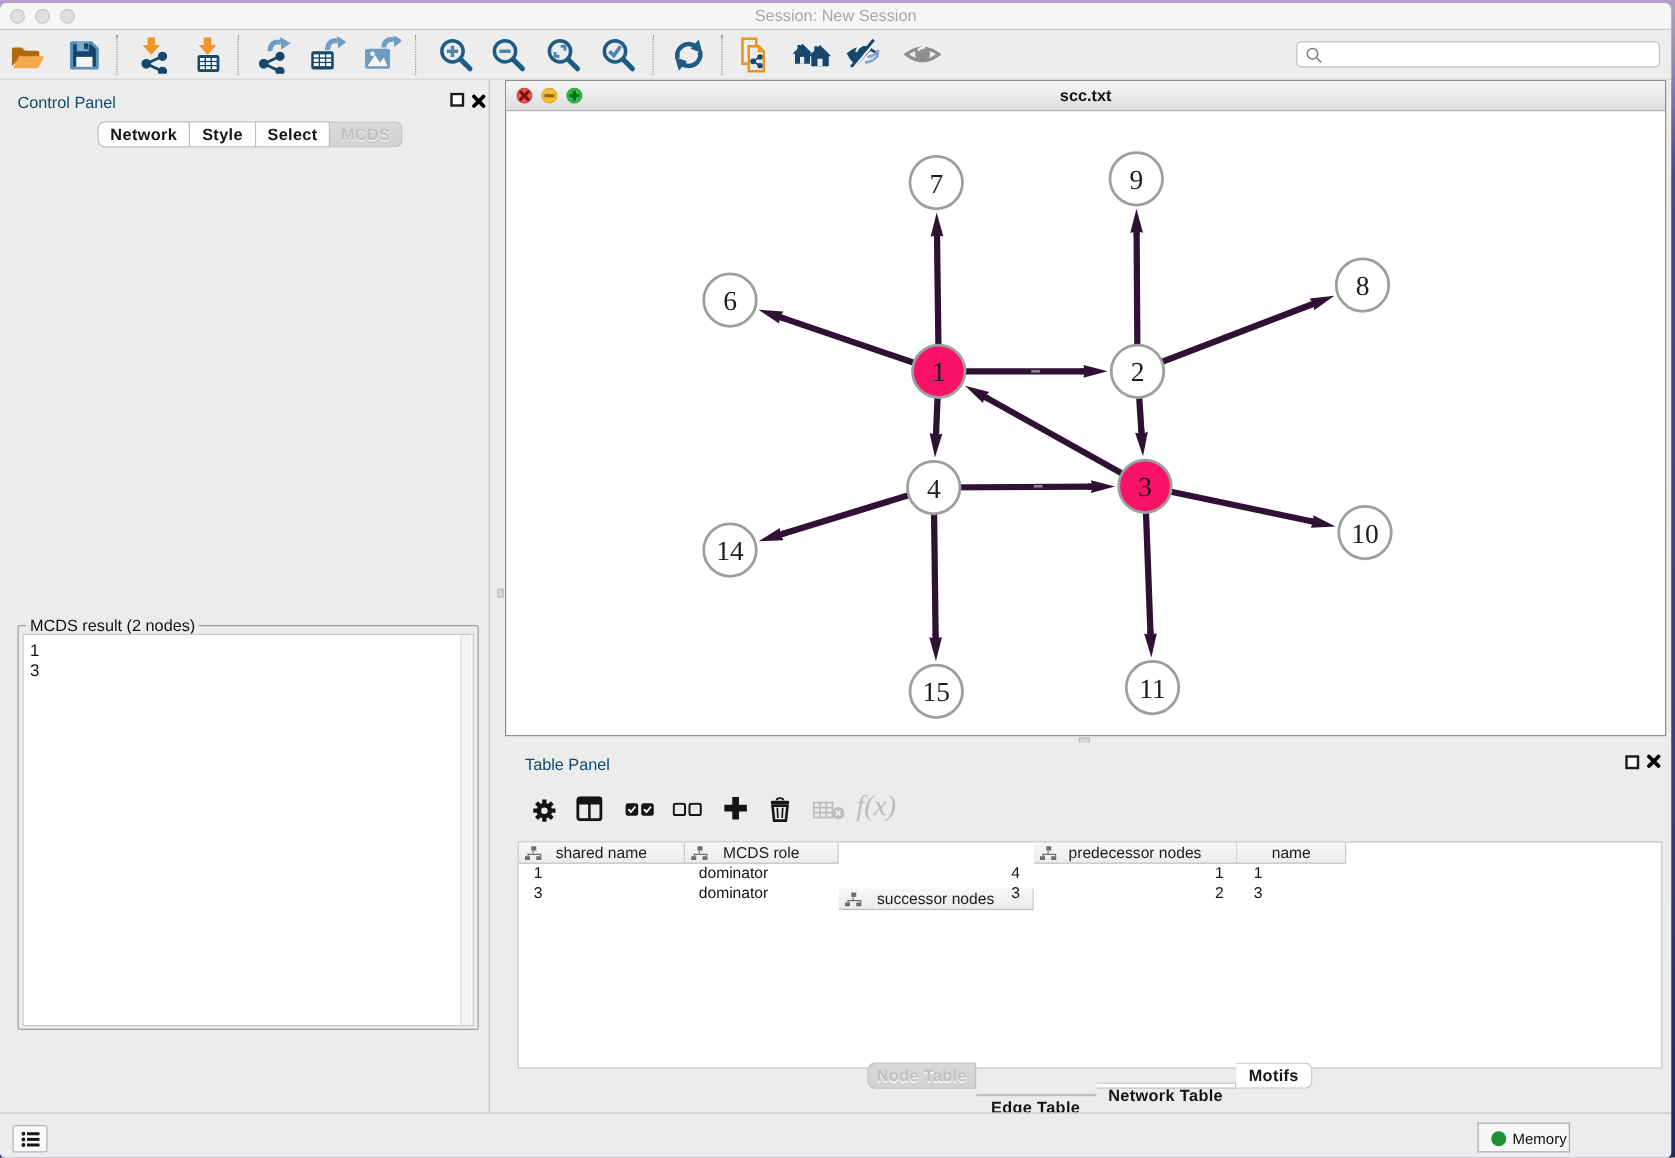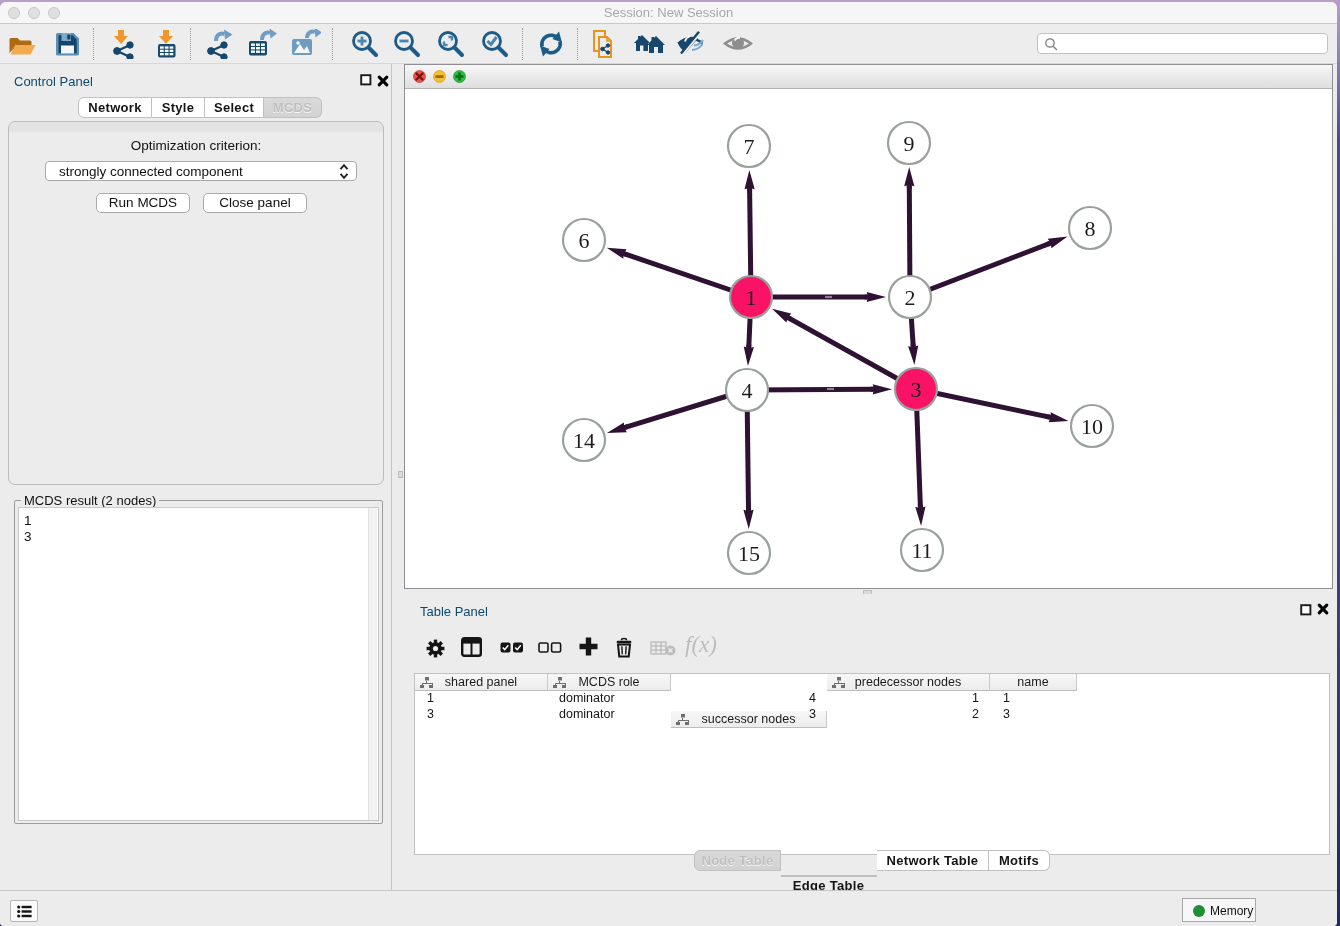--- a/index.html
+++ b/index.html
@@ -216,44 +216,34 @@
     </svg>
     <svg style="position:absolute;left:377px;top:11px;" width="12" height="12" viewBox="0 0 12 12">
       <path d="M2.2,2.2 L9.8,9.8 M9.8,2.2 L2.2,9.8" stroke="#000" stroke-width="3.1" stroke-linecap="round"></path>
     </svg>
     <div class="seg" style="left:78px;top:33px;">
       <div class="tab" style="width:74px;">Network</div>
       <div class="tab" style="width:53px;">Style</div>
       <div class="tab" style="width:59px;">Select</div>
       <div class="tab sel" style="width:58px;">MCDS</div>
     </div>
-    <div style="position:absolute;left:8px;top:57px;width:376px;height:364px;border:1px solid #bcbcbc;border-radius:7px;background:linear-gradient(#e3e3e3 0px,#e3e3e3 9px,#ececec 11px);">
-      <div style="position:absolute;left:0;top:16px;width:100%;text-align:center;font-size:13.5px;color:#111;">Optimization criterion:</div>
-      <div style="position:absolute;left:36px;top:39px;width:312px;height:20px;background:#fff;border:1px solid #ababab;border-radius:4px;">
-        <div style="position:absolute;left:13px;top:2px;font-size:13.5px;color:#111;">strongly connected component</div>
-        <svg style="position:absolute;right:7px;top:2px;" width="10" height="15" viewBox="0 0 10 15">
-          <path d="M1.5,5.2 L5,1.2 L8.5,5.2 M1.5,9.8 L5,13.8 L8.5,9.8" fill="none" stroke="#222" stroke-width="1.9"></path>
-        </svg>
-      </div>
-      <div style="position:absolute;left:87px;top:71px;width:94px;height:20px;background:#fff;border:1px solid #ababab;border-radius:5px;text-align:center;line-height:18px;font-size:13.5px;color:#111;">Run MCDS</div>
-      <div style="position:absolute;left:194px;top:71px;width:104px;height:20px;background:#fff;border:1px solid #ababab;border-radius:5px;text-align:center;line-height:18px;font-size:13.5px;color:#111;">Close panel</div>
-    </div>
     <div style="position:absolute;left:14px;top:436px;width:369px;height:324px;border:1px solid #9d9d9d;border-radius:2px;">
       <div style="position:absolute;left:6px;top:-8px;padding:0 3px;font-size:13px;color:#111;background:#ececec;line-height:15px;">MCDS result (2 nodes)</div>
       <div style="position:absolute;left:3px;top:6px;right:3px;bottom:2px;background:#fff;border:1px solid #c9c9c9;">
         <div style="position:absolute;right:1px;top:0;width:9px;height:100%;background:#f2f2f2;border-left:1px solid #e2e2e2;"></div>
         <div style="position:absolute;left:5px;top:5px;font-size:13.5px;color:#111;line-height:16px;">1<br>3</div>
       </div>
     </div>
   </div>
 
   <div style="position:absolute;left:398px;top:469px;width:5px;height:7px;background:#dadada;border:1px solid #bdbdbd;"></div>
 
   <div id="netwin" style="position:absolute;left:404px;top:62px;width:929px;height:525px;border:1px solid #8f8f93;background:#fff;">
     <div style="position:absolute;left:0;top:0;width:100%;height:24px;background:linear-gradient(#f7f7f7,#dedede);border-bottom:1px solid #b2b2b2;">
+      <div style="position:absolute;left:0;top:4px;width:100%;text-align:center;font-size:13px;font-weight:600;color:#111;">scc.txt</div>
       <svg style="position:absolute;left:8px;top:5px;" width="62" height="13" viewBox="0 0 62 13">
         <circle cx="6.5" cy="6.5" r="6" fill="#e8544e" stroke="#c64540" stroke-width="0.8"></circle>
         <path d="M3.5,3.5 L9.5,9.5 M9.5,3.5 L3.5,9.5" stroke="#7e120c" stroke-width="2.4" stroke-linecap="round"></path>
         <circle cx="26.5" cy="6.5" r="6" fill="#f6bd35" stroke="#d9a21c" stroke-width="0.8"></circle>
         <rect x="22.5" y="5.3" width="8" height="2.6" fill="#96690a"></rect>
         <circle cx="46.5" cy="6.5" r="6" fill="#32bb43" stroke="#23a033" stroke-width="0.8"></circle>
         <path d="M42.5,6.5 L50.5,6.5 M46.5,2.5 L46.5,10.5" stroke="#0c6e1a" stroke-width="2.6"></path>
       </svg>
     </div>
     <svg id="graph" style="position:absolute;left:1px;top:25px;transform:translateZ(0);" width="927" height="499" viewBox="0 0 927 499">
@@ -374,21 +364,21 @@
           <line x1="6" y1="1" x2="6" y2="13"></line>
             <line x1="11" y1="1" x2="11" y2="13"></line>
         </g>
         <circle cx="20.5" cy="9.5" r="5" fill="#bdbdbd"></circle>
         <path d="M18.5,7.5 L22.5,11.5 M22.5,7.5 L18.5,11.5" stroke="#ececec" stroke-width="1.4"></path>
       </svg>
 
       <div style="position:absolute;left:271px;top:4px;font-family:'Liberation Serif',serif;font-style:italic;font-size:23px;color:#bdbdbd;">f(x)</div>
     </div>
     <div id="ttable" style="position:absolute;left:10px;top:79px;width:916px;height:182px;background:#fff;border:1px solid #c2c2c2;overflow:hidden;">
-      <div class="th" style="left:0;width:133px;"><span class="hi"></span><span class="ht">shared panel</span></div>
+      <div class="th" style="left:0;width:133px;"><span class="hi"></span><span class="ht">shared name</span></div>
       <div class="th" style="left:133px;width:123px;"><span class="hi"></span><span class="ht">MCDS role</span></div>
       <div class="th" style="left:256px;width:156px;margin-top:37px;"><span class="hi"></span><span class="ht">successor nodes</span></div>
       <div class="th" style="left:412px;width:163px;"><span class="hi"></span><span class="ht">predecessor nodes</span></div>
       <div class="th" style="left:575px;width:87px;"><span class="ht">name</span></div>
       <div class="tr" style="top:17px;">
         <div class="td" style="left:12px;">1</div>
         <div class="td" style="left:144px;">dominator</div>
         <div class="td" style="left:255px;width:146px;text-align:right;">4</div>
         <div class="td" style="left:411px;width:153px;text-align:right;">1</div>
         <div class="td" style="left:588px;">1</div>
@@ -397,21 +387,21 @@
         <div class="td" style="left:12px;">3</div>
         <div class="td" style="left:144px;">dominator</div>
         <div class="td" style="left:255px;width:146px;text-align:right;">3</div>
         <div class="td" style="left:411px;width:153px;text-align:right;">2</div>
         <div class="td" style="left:588px;">3</div>
       </div>
     </div>
     <div class="seg" style="left:290px;top:256px;">
       <div class="tab sel" style="width:87px;">Node Table</div>
       <div class="tab" style="width:96px;margin-top:25px;">Edge Table</div>
-      <div class="tab" style="width:112px;">Network Table</div>
+      <div class="tab" style="width:112px;margin-top:16px;">Network Table</div>
       <div class="tab" style="width:61px;">Motifs</div>
     </div>
   </div>
   <div id="statusbar" style="position:absolute;left:0;top:888px;width:100%;height:36px;background:#ececec;border-top:1px solid #c6c6c6;">
     <div style="position:absolute;left:10px;top:9px;width:28px;height:22px;background:#fafafa;border:1px solid #b5b5b5;border-radius:2px;">
       <svg style="position:absolute;left:6px;top:4px;" width="15" height="13" viewBox="0 0 15 13">
         <g fill="#151515">
           <circle cx="1.7" cy="2" r="1.6"></circle>
             <circle cx="1.7" cy="6.5" r="1.6"></circle>
             <circle cx="1.7" cy="11" r="1.6"></circle>

